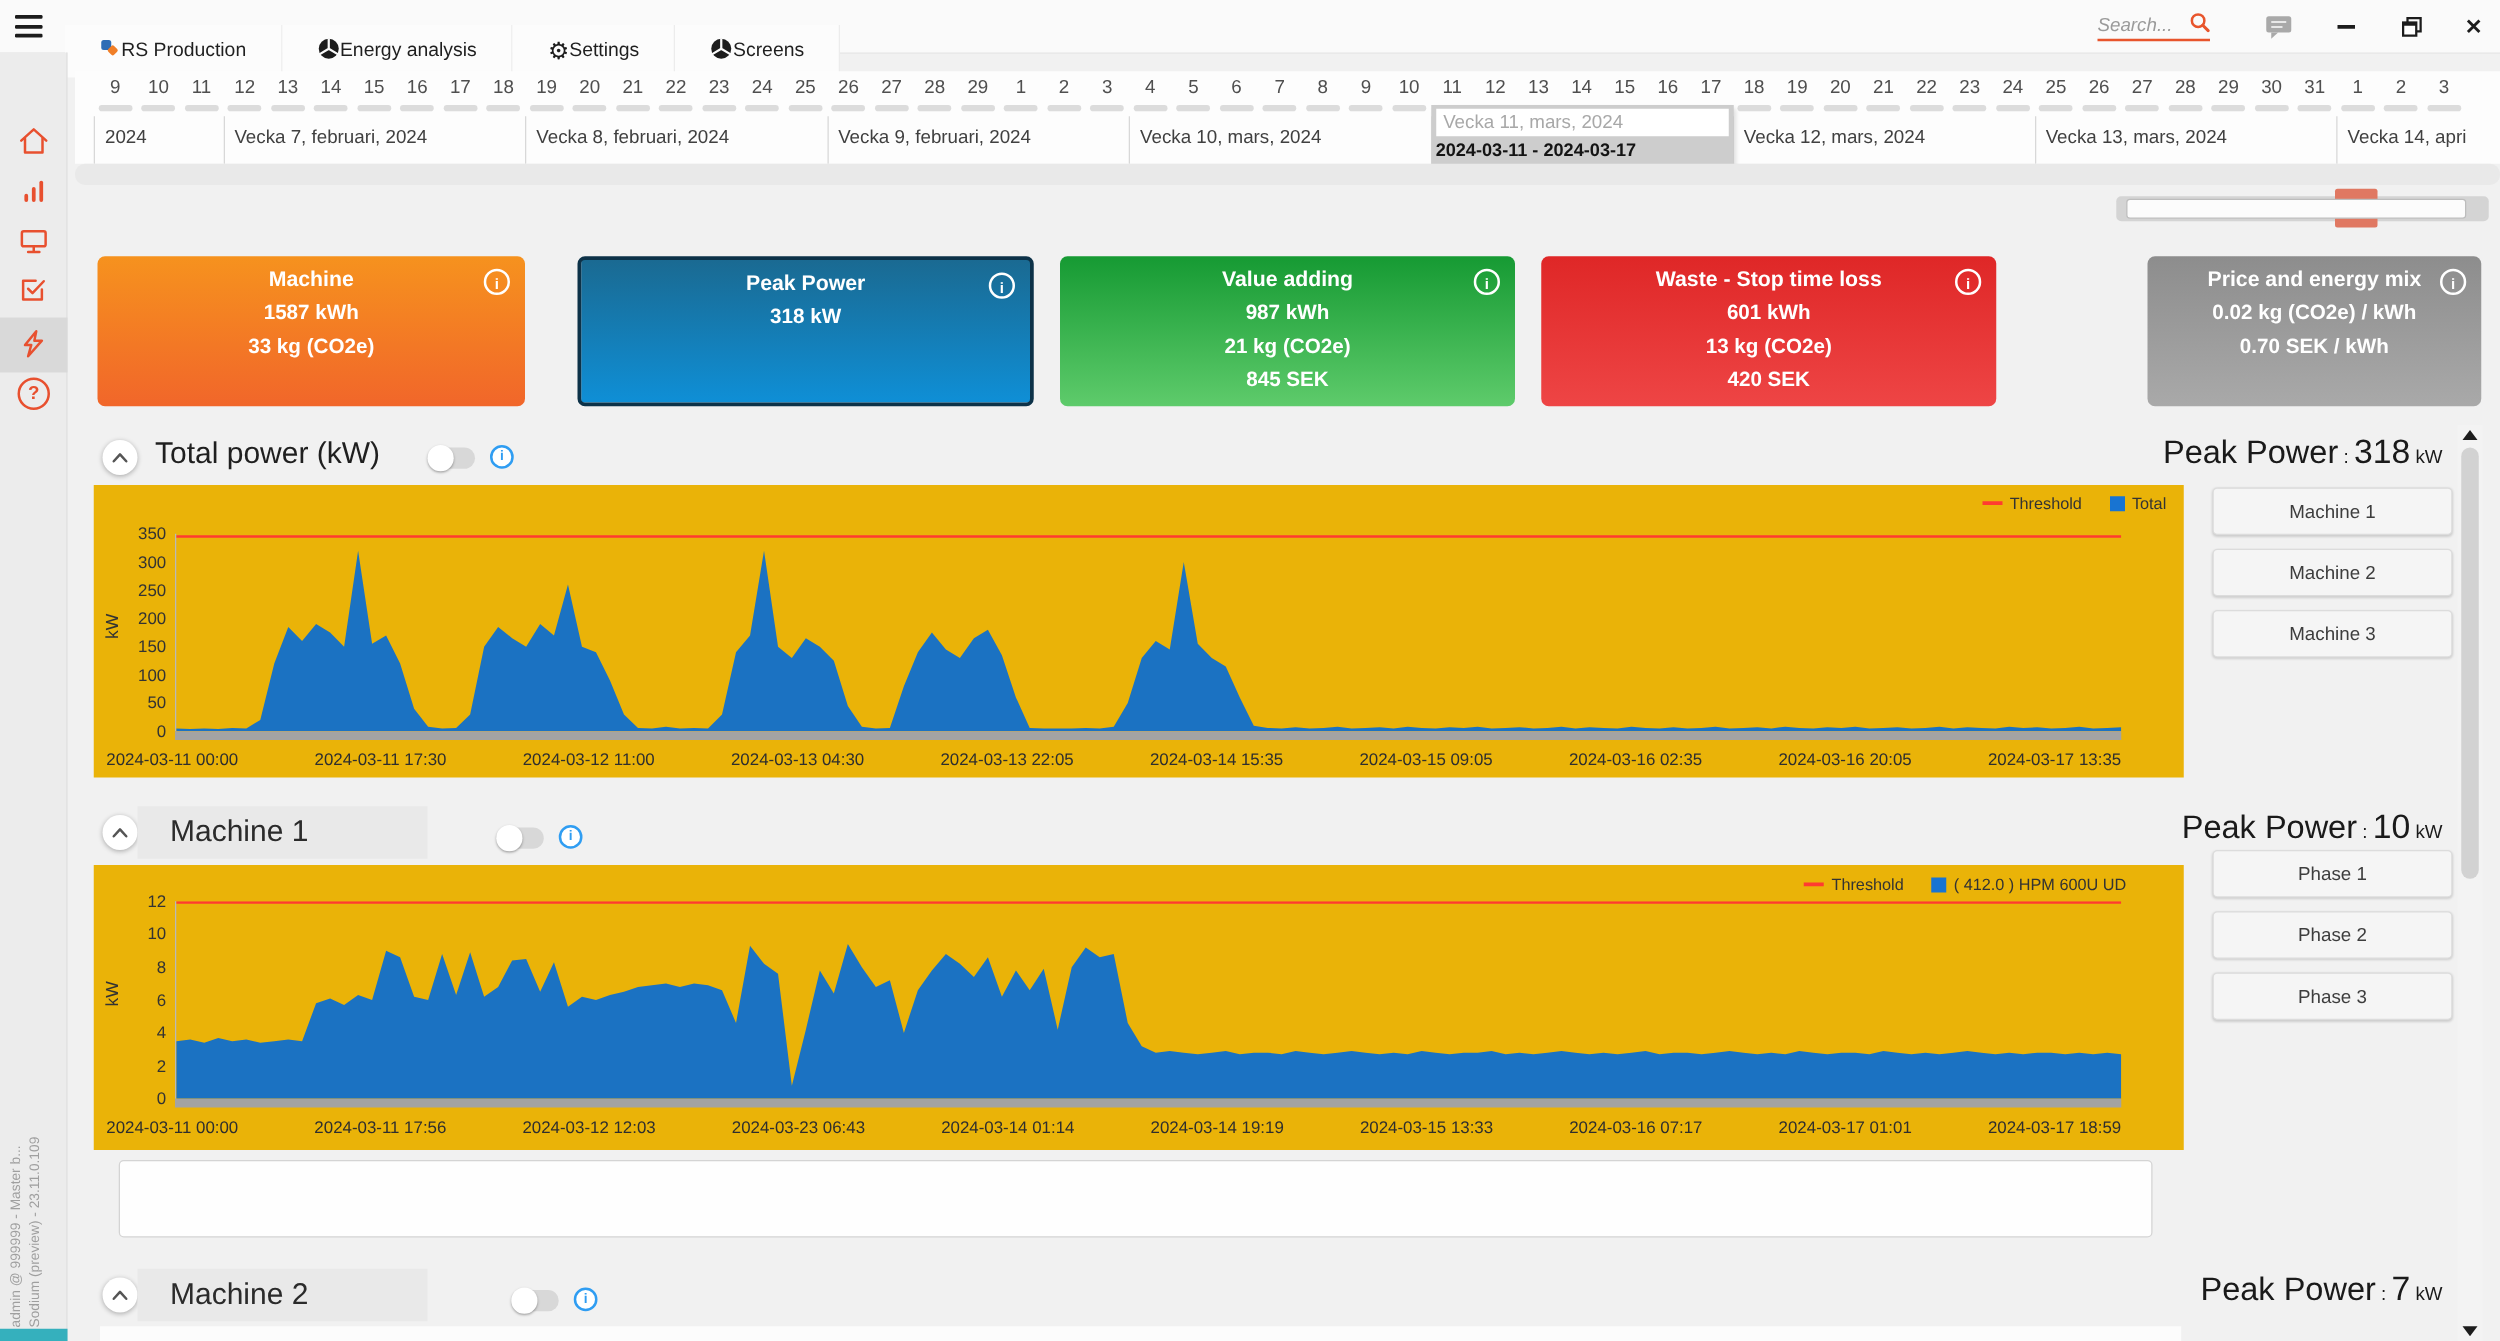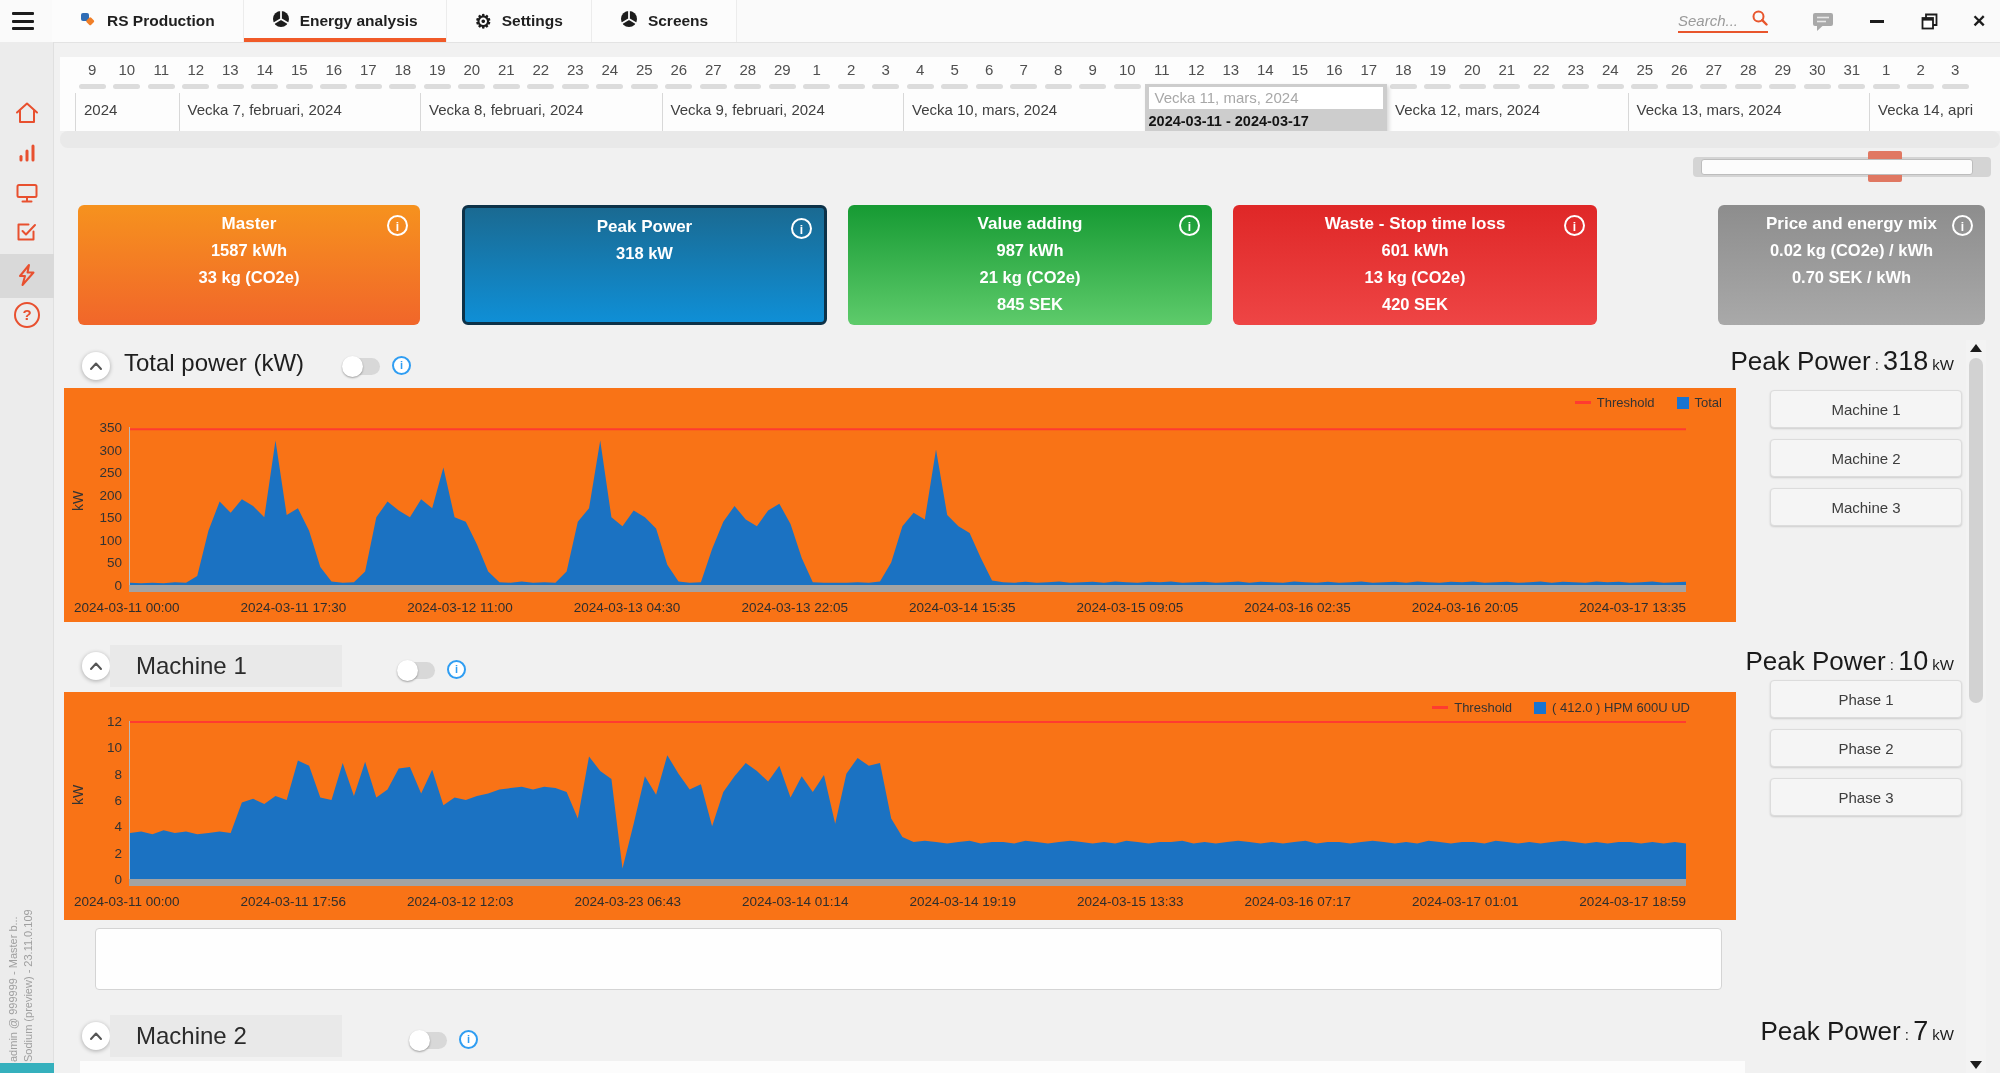--- a/index.html
+++ b/index.html
@@ -3,21 +3,21 @@
 <meta charset="utf-8">
 <style>
   html,body{margin:0;padding:0;}
   body{width:2000px;height:1073px;overflow:hidden;font-family:"Liberation Sans",sans-serif;background:#f1f1f1;}
   .stage{position:relative;width:2000px;height:1073px;overflow:hidden;background:#f1f1f1;}
   
   .topbar{position:absolute;left:0;top:0;width:2000px;height:42px;background:#fafafa;border-bottom:1px solid #e3e3e3;}
   .hamburger{position:absolute;left:10px;top:9px;width:26px;height:24px;display:flex;flex-direction:column;justify-content:space-between;padding:3px 2px;box-sizing:border-box;cursor:pointer;}
   .hamburger i{display:block;height:3px;background:#1c1c1c;border-radius:1px;}
   .tabs{position:absolute;left:52px;top:0;height:42px;display:flex;}
-  .tab{height:42px;display:flex;align-items:center;gap:10px;padding:0 28px;background:#fcfcfc;border-right:1px solid #ececec;font-size:15.5px;color:#1f1f1f;font-weight:700;box-sizing:border-box;}
+  .tab{height:42px;display:flex;align-items:center;padding:0 28px;background:#fcfcfc;border-right:1px solid #ececec;font-size:15.5px;color:#1f1f1f;font-weight:400;box-sizing:border-box;margin-top:20px;}
   .tab.active{box-shadow:inset 0 -4px 0 #f05a28;}
   .gear-glyph{font-size:19px;color:#1c1c1c;line-height:1;}
   .search{position:absolute;left:1678px;top:9px;width:90px;border-bottom:2px solid #e8552c;display:flex;align-items:center;justify-content:space-between;height:22px;}
   .search .ph{font-style:italic;font-size:15px;color:#9a9a9a;}
   .win-icon{position:absolute;top:11px;width:22px;height:20px;display:flex;align-items:center;justify-content:center;cursor:pointer;}
   .minus-bar{width:14px;border-top:3px solid #1c1c1c;}
   .close-x{font-size:17px;color:#1c1c1c;font-weight:700;}
   
   .sidebar{position:absolute;left:0;top:42px;width:54px;height:1031px;background:#ececec;border-right:1px solid #e0e0e0;box-sizing:border-box;}
   .side-ic{position:absolute;left:14px;width:26px;height:26px;cursor:pointer;}
@@ -54,21 +54,21 @@
   .sec-title{position:absolute;font-size:24px;color:#1f1f1f;}
   .sec-titlebox{position:absolute;left:110px;width:232px;height:42px;background:#e9e9e9;font-size:24px;color:#2b2b2b;line-height:42px;padding-left:26px;box-sizing:border-box;}
   .toggle{position:absolute;width:37px;height:17px;background:#d8d8d8;border-radius:9px;cursor:pointer;}
   .toggle::before{content:"";position:absolute;left:-1px;top:-2px;width:21px;height:21px;background:#fff;border-radius:50%;box-shadow:0 1px 2px rgba(0,0,0,.35);}
   .info-blue{position:absolute;width:19px;height:19px;border-radius:50%;border:2px solid #2f9df2;color:#2f9df2;background:#fff;font-weight:700;font-size:11px;text-align:center;line-height:15px;box-sizing:border-box;cursor:pointer;}
   .peak{position:absolute;right:46px;white-space:nowrap;color:#1a1a1a;}
   .pp-label{font-size:26px;}
   .pp-colon{font-size:15px;}
   .pp-val{font-size:27px;}
   .pp-unit{font-size:15px;}
-  .panel{position:absolute;left:64px;width:1672px;background:#f97316;}
+  .panel{position:absolute;left:75px;width:1672px;background:#eab308;}
   .legend{position:absolute;display:flex;gap:22px;align-items:center;font-size:13px;color:#333;}
   .legend-item{display:flex;align-items:center;gap:6px;cursor:pointer;}
   .legend-line{width:16px;height:0;border-top:3px solid;}
   .legend-sq{width:12px;height:12px;}
   .plot{position:absolute;left:65px;width:1557px;height:158px;border-left:1px solid #b9b9b9;box-sizing:border-box;}
   .plot svg{position:absolute;left:0;top:0;width:100%;height:100%;}
   .graystrip{position:absolute;left:65px;width:1557px;height:7px;background:#a3a3a3;}
   .yaxis{position:absolute;left:14px;width:44px;height:158px;}
   .yaxis span{position:absolute;right:0;transform:translateY(-50%);font-size:13.5px;color:#333;}
   .ylab{position:absolute;left:-6px;width:40px;text-align:center;transform:rotate(-90deg);font-size:14px;color:#333;}
@@ -434,21 +434,21 @@
       <div class="sel-range">2024-03-11 - 2024-03-17</div>
     </div>
   </div>
   <div class="tl-band"></div>
   <div class="slider-track"></div>
   <div class="slider-red"></div>
   <div class="slider-thumb"></div>
 
   <div id="cards-row">
       <div class="kpi-card" style="left: 78px; width: 342px; background: linear-gradient(rgb(246, 146, 30), rgb(241, 102, 42));">
-        <div class="card-title">Master</div>
+        <div class="card-title">Machine</div>
         <div class="card-info">i</div>
         <div class="card-lines">
           <div class="card-line">1587 kWh</div>
           <div class="card-line">33 kg (CO2e)</div>
         </div>
       </div>
       <div class="kpi-card selected" style="left: 462px; width: 365px; background: linear-gradient(rgb(26, 106, 146), rgb(15, 143, 214));">
         <div class="card-title">Peak Power</div>
         <div class="card-info">i</div>
         <div class="card-lines">

